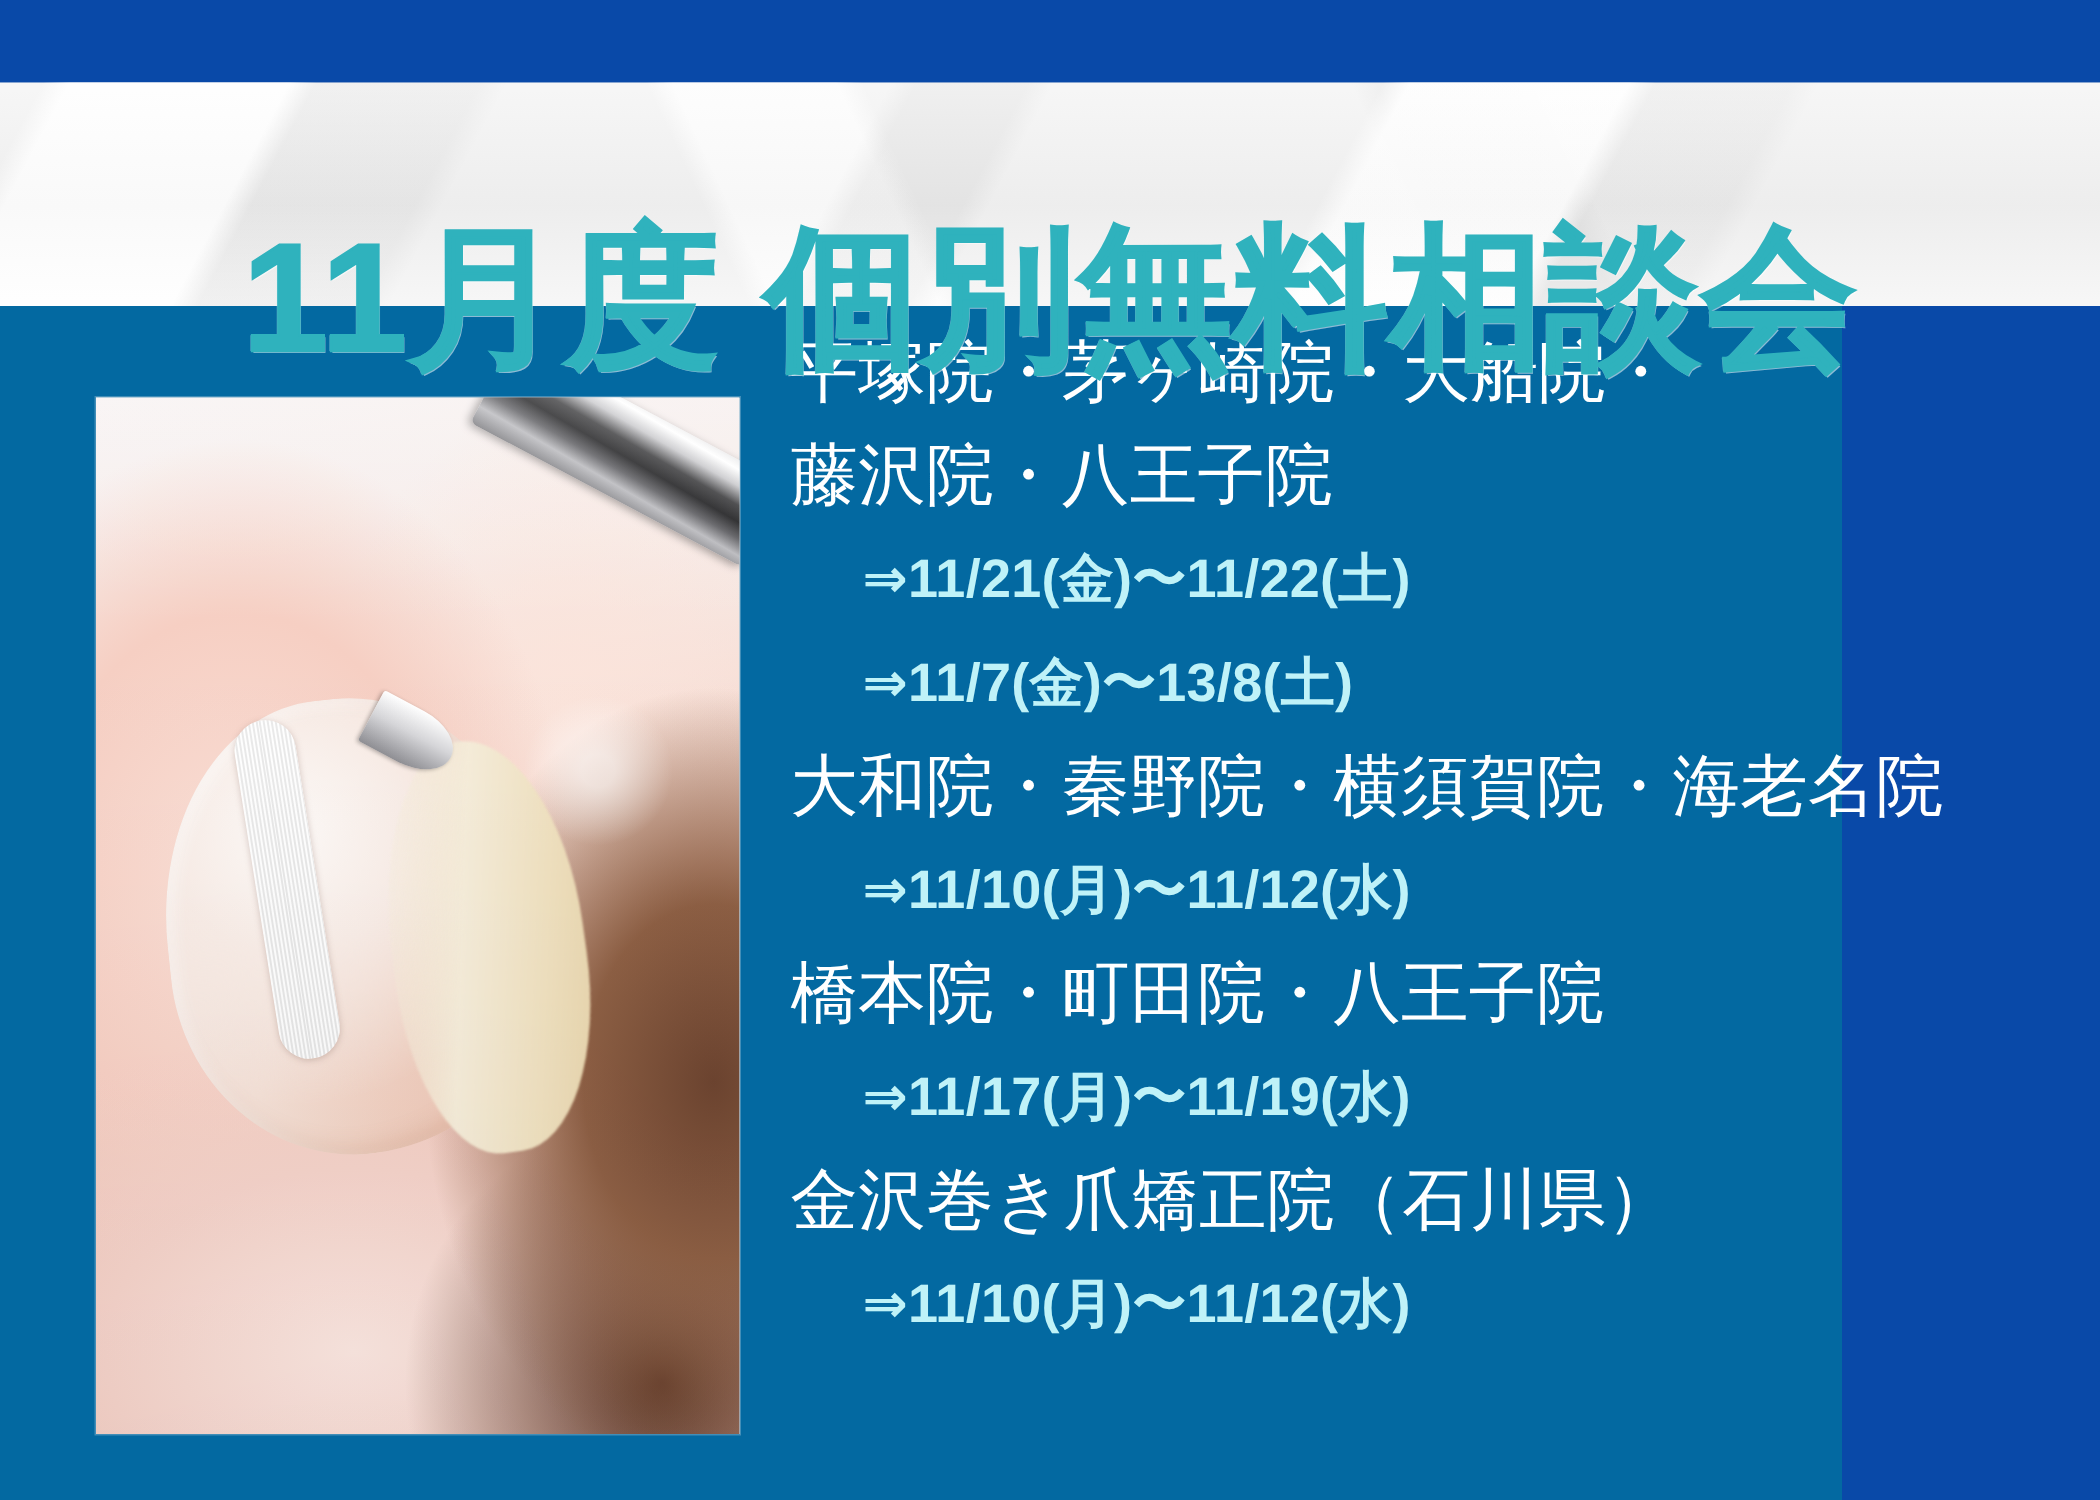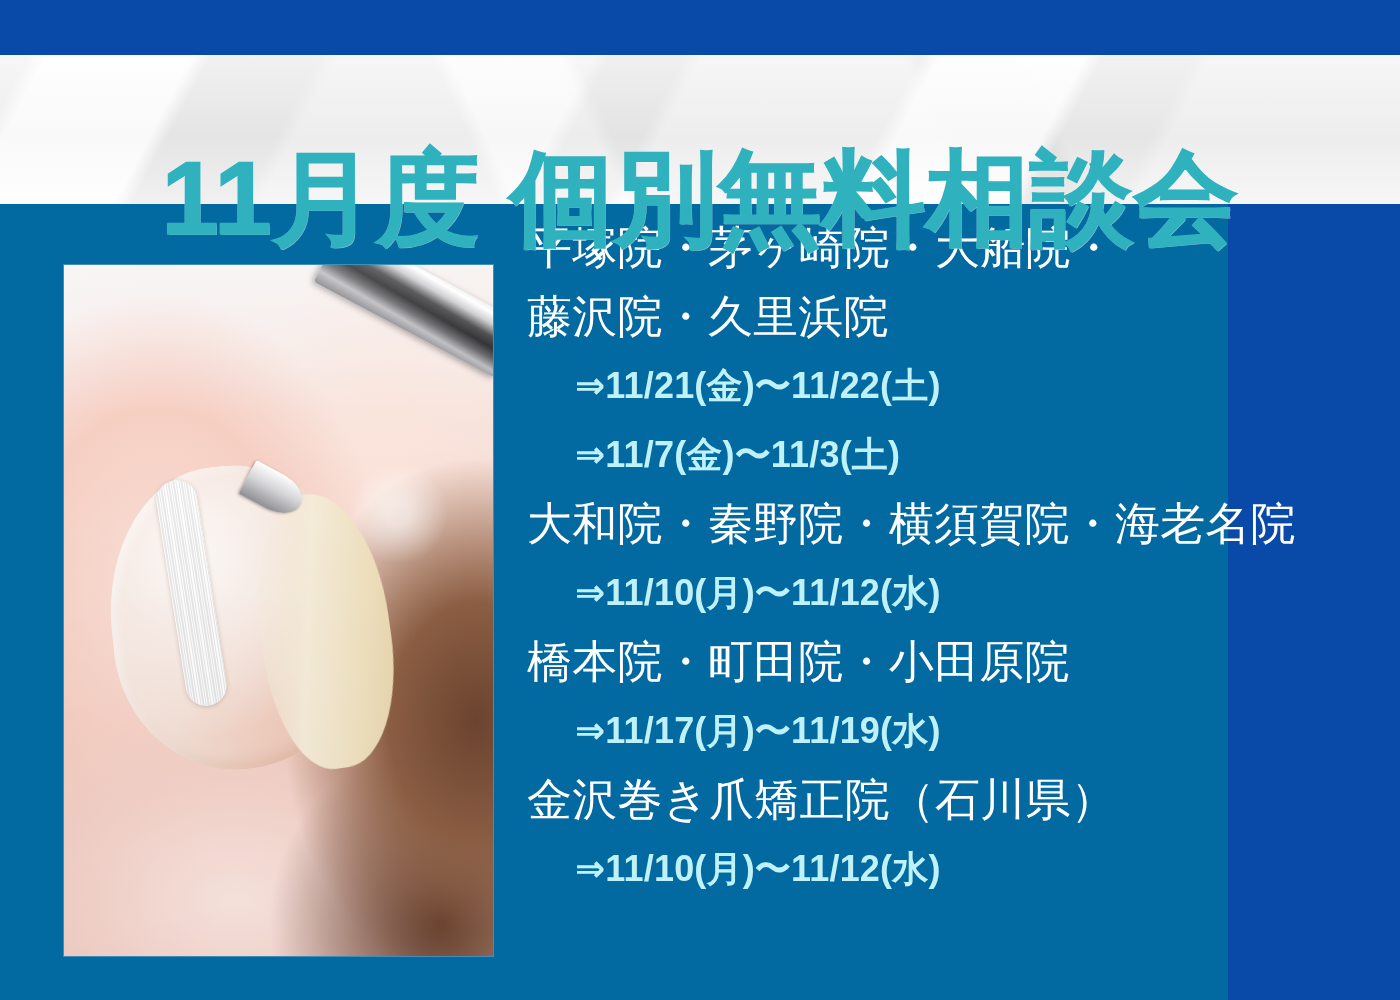--- a/index.html
+++ b/index.html
@@ -248,25 +248,25 @@
         <div class="nail-edge"></div>
         <div class="strip"></div>
         <div class="tweezer"></div>
         <div class="tweezer-tip"></div>
         <div class="photo-haze"></div>
       </div>
     </div>
 
     <div class="info-list">
       <div class="info-line">平塚院・茅ヶ崎院・大船院・</div>
-      <div class="info-line">藤沢院・久里浜院</div>
+      <div class="info-line">藤沢院・八王子院</div>
       <div class="info-line date">⇒11/21(金)〜11/22(土)</div>
-      <div class="info-line date">⇒11/7(金)〜11/3(土)</div>
+      <div class="info-line date">⇒11/7(金)〜13/8(土)</div>
       <div class="info-line">大和院・秦野院・横須賀院・海老名院</div>
       <div class="info-line date">⇒11/10(月)〜11/12(水)</div>
-      <div class="info-line">橋本院・町田院・小田原院</div>
+      <div class="info-line">橋本院・町田院・八王子院</div>
       <div class="info-line date">⇒11/17(月)〜11/19(水)</div>
       <div class="info-line">金沢巻き爪矯正院（石川県）</div>
       <div class="info-line date">⇒11/10(月)〜11/12(水)</div>
     </div>
 
   </div>
 </div>
 
 </body></html>

